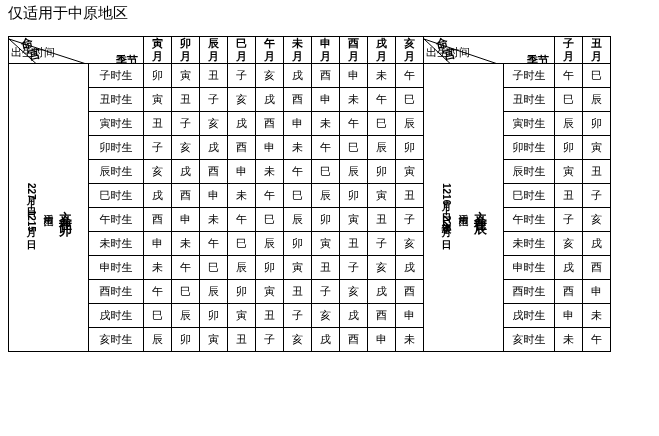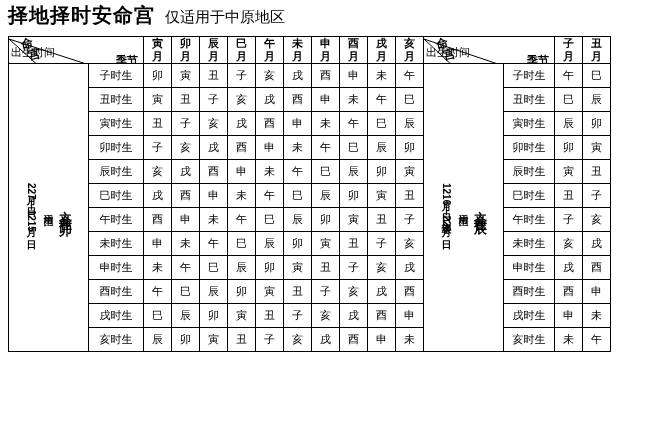--- a/index.html
+++ b/index.html
@@ -112,21 +112,20 @@
     text-orientation:mixed;
   }
   .rowlabel{font-size:11px;}
 </style>
 </head>
 <body>
 
 <div id="page">
 
   <div class="title-row">
-    <div class="title-main">择地择时安命宫</div>
     <div class="title-sub">仅适用于中原地区</div>
   </div>
 
   <table class="grid">
     <tbody id="table-body">
         <tr>
           <td class="corner c-corner" colspan="2">
             <svg width="130" height="62" viewBox="0 0 130 62">
               <line x1="0" y1="2" x2="130" y2="44" stroke="#000" stroke-width="1"></line>
               <line x1="0" y1="2" x2="66" y2="62" stroke="#000" stroke-width="1"></line>

